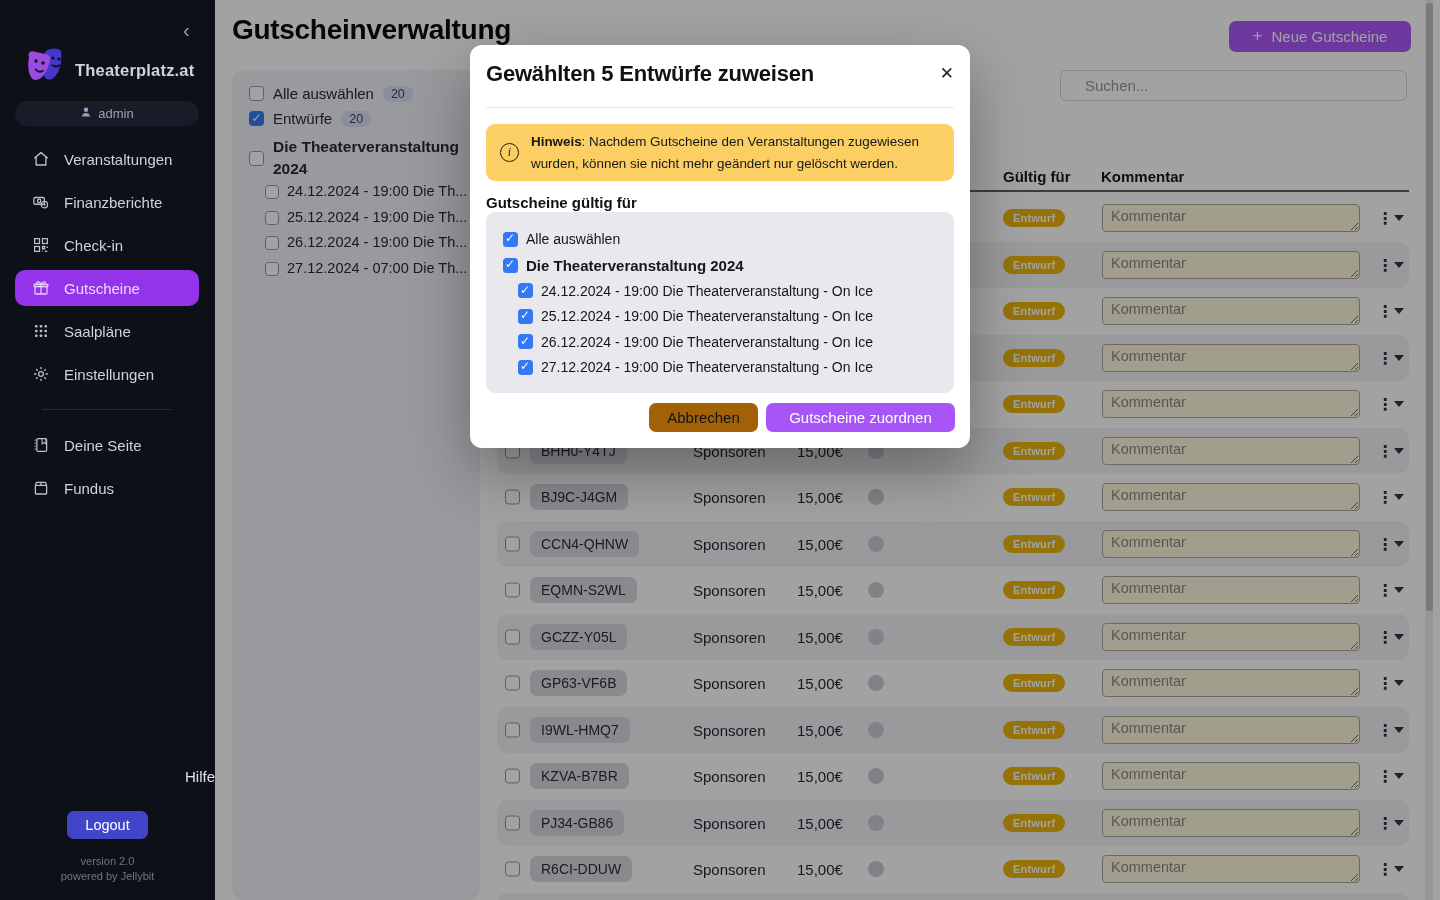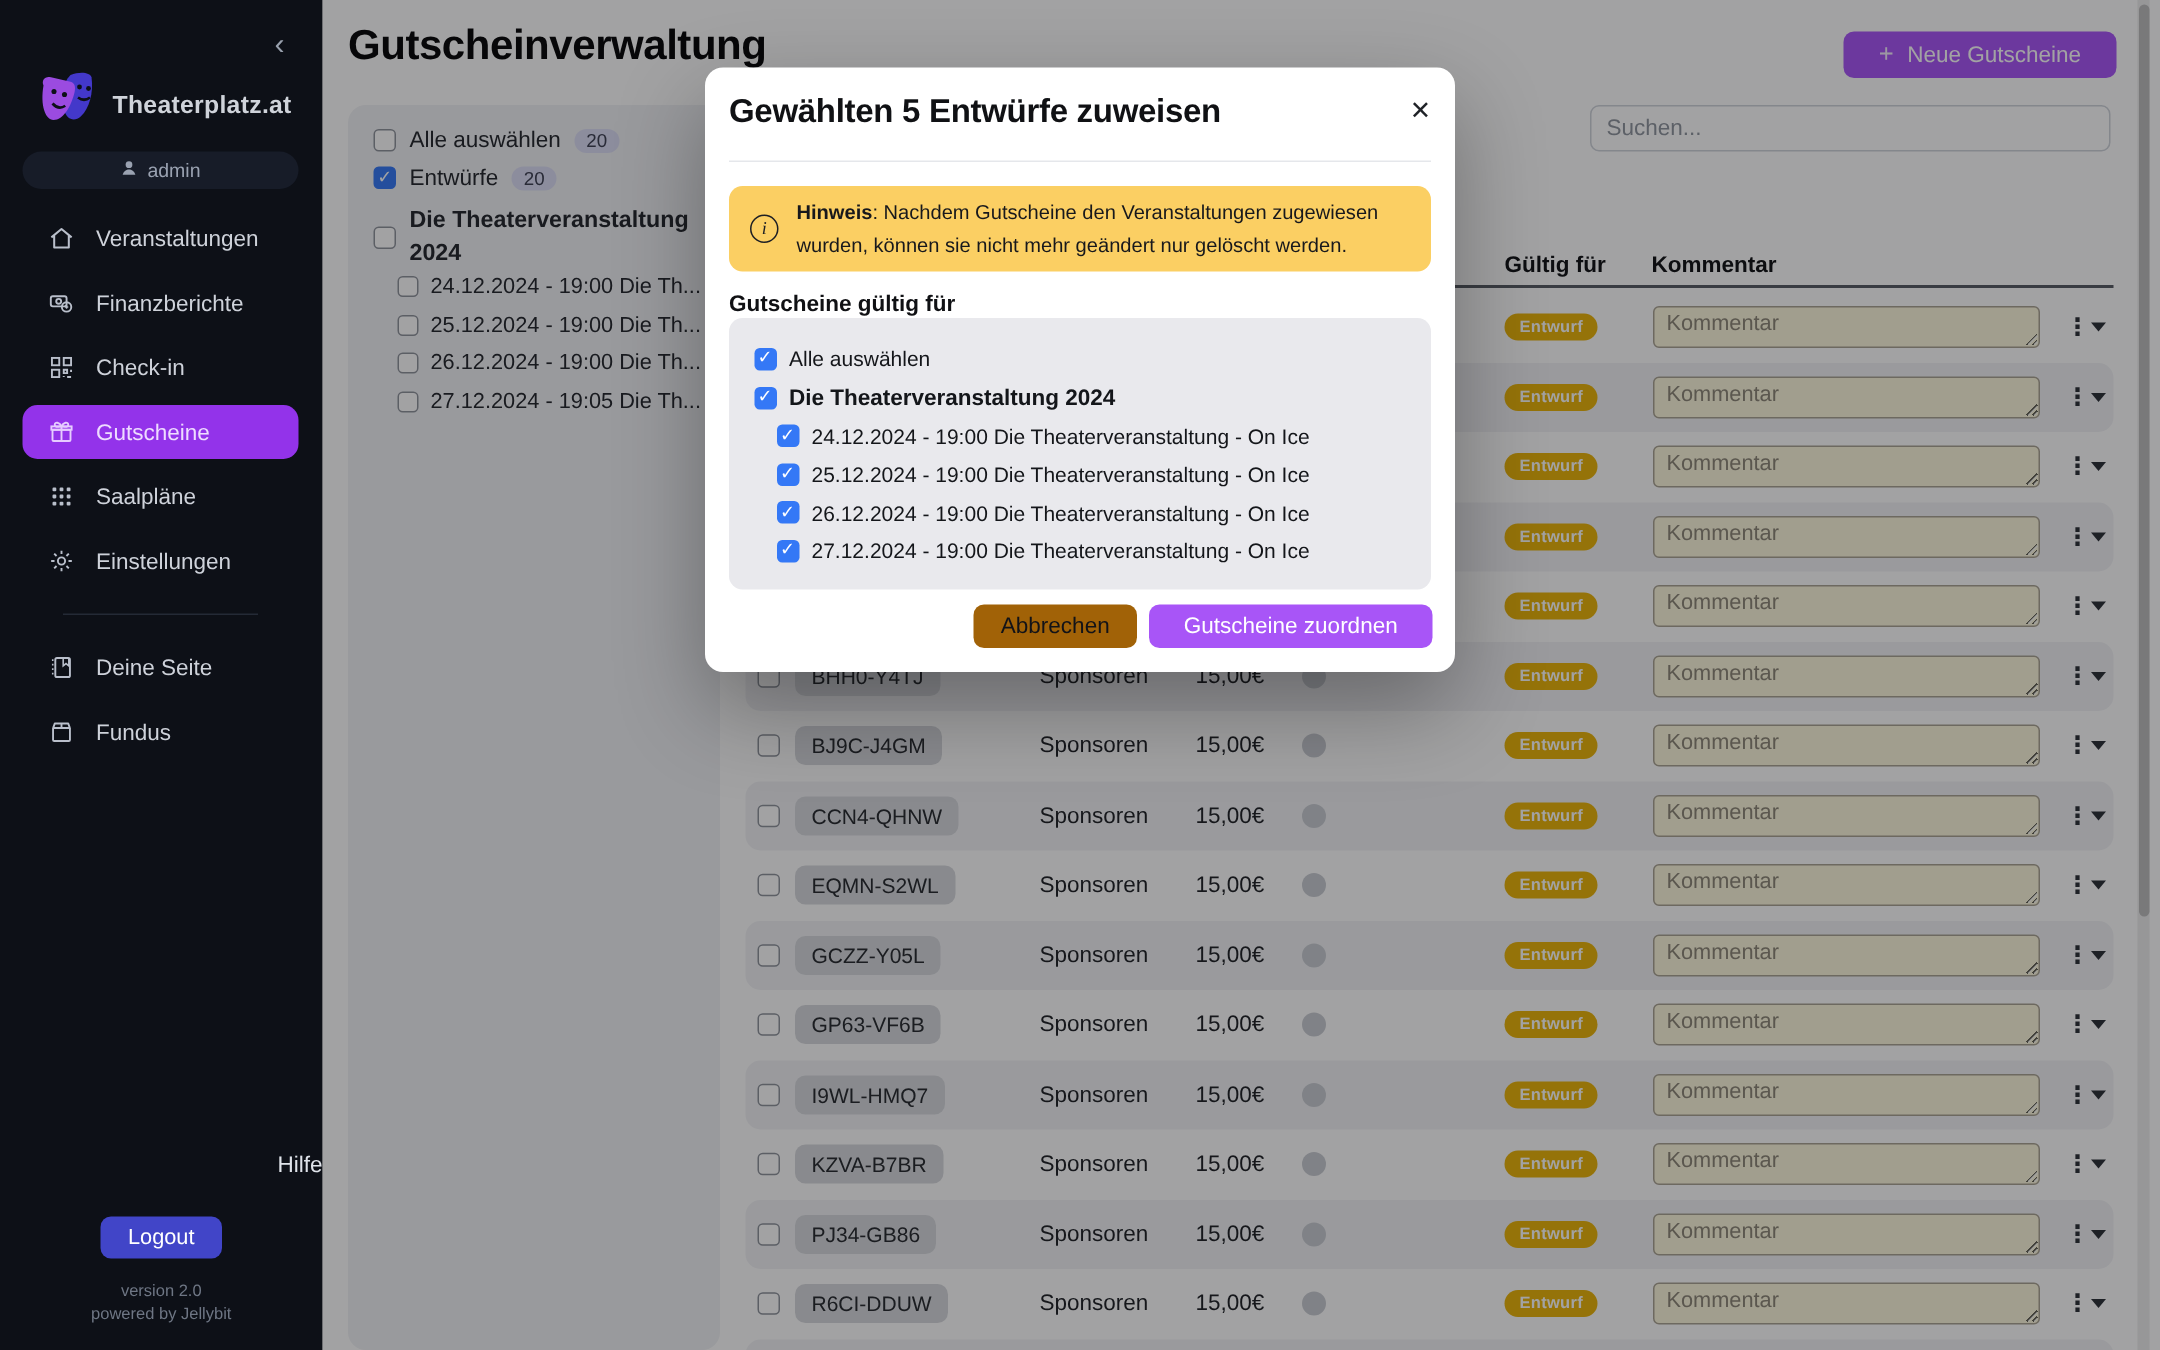--- a/index.html
+++ b/index.html
@@ -27,27 +27,27 @@
   .version,.powered { position:absolute; left:0; width:215px; text-align:center; font-size:11px; color:#6e7684; }
   .version { top:855px; } .powered { top:870px; }
 
   
   .content { position:absolute; left:215px; top:0; width:1225px; height:900px; background:#fff;border-radius:11px; }
   .page-title { position:absolute; left:17px; top:14px; font-size:28px; font-weight:800; color:#060607; letter-spacing:-.3px; }
   .new-btn { position:absolute; left:1014px; top:21px; width:182px; height:31px; background:#a855f7; border:none;
     border-radius:7px; color:#fff; font-size:15px; font-family:inherit; display:flex; align-items:center; justify-content:center; gap:9px; cursor:pointer; }
   .new-btn .plus { font-size:17px; font-weight:400; opacity:.9; margin-top:-1px; }
   .search { position:absolute; left:845px; top:70px; width:347px; height:31px; border:1px solid #cfd3da; border-radius:6px;
-    padding:0 10px; font-size:15px; font-family:inherit; color:#333; background:#fff; }
+    padding:0 24px; font-size:15px; font-family:inherit; color:#333; background:#fff; }
   .search::placeholder { color:#8f959e; }
 
   
   .panel { position:absolute; left:17px; top:70px; width:248px; height:830px; background:#f1f2f5; border-radius:12px; }
   .p-row { position:absolute; left:17px; right:8px; display:flex; align-items:center; gap:9px; font-size:15px; color:#23262c; }
-  .p-row.lvl2 { left:33px; font-size:14.5px; gap:8px; white-space:nowrap; }
+  .p-row.lvl2 { left:33px; font-size:14.5px; gap:8px; white-space:nowrap;align-items:flex-end; }
   .count-badge { background:#dcdef6; color:#3c3f52; font-size:12.5px; padding:1px 8px; border-radius:8px; }
   .cb { width:15px; height:15px; border:1.5px solid #8e939c; border-radius:3.5px; background:#fff; flex:none; cursor:pointer; position:relative; }
   .cb.on { background:#3478f6; border-color:#3478f6; }
   .cb.on::after { content:"✓"; position:absolute; left:1.5px; top:-1px; color:#fff; font-size:12px; font-weight:700; }
 
   
   .th { position:absolute; top:168px; font-size:15px; font-weight:700; color:#101114; }
   .th-line { position:absolute; left:282px; top:190px; width:912px; height:1.5px; background:#565b63; }
   .t-rows { position:absolute; left:282px; top:195px; width:912px; }
   .t-row { position:relative; height:46.5px; }
@@ -261,21 +261,21 @@
           <span>25.12.2024 - 19:00 Die Th...</span>
         </div>
 
         <div class="p-row lvl2 p-date" style="top: 164px;">
           <span class="cb" style="width:14px;height:14px;"></span>
           <span>26.12.2024 - 19:00 Die Th...</span>
         </div>
 
         <div class="p-row lvl2 p-date" style="top: 189.5px;">
           <span class="cb" style="width:14px;height:14px;"></span>
-          <span>27.12.2024 - 19:05 Die Th...</span>
+          <span>27.12.2024 - 07:00 Die Th...</span>
         </div>
       </div>
   </div>
 
   <div class="th" style="left:788px;">Gültig für</div>
   <div class="th" style="left:886px;">Kommentar</div>
   <div class="th-line"></div>
 
   <div class="t-rows">
 

